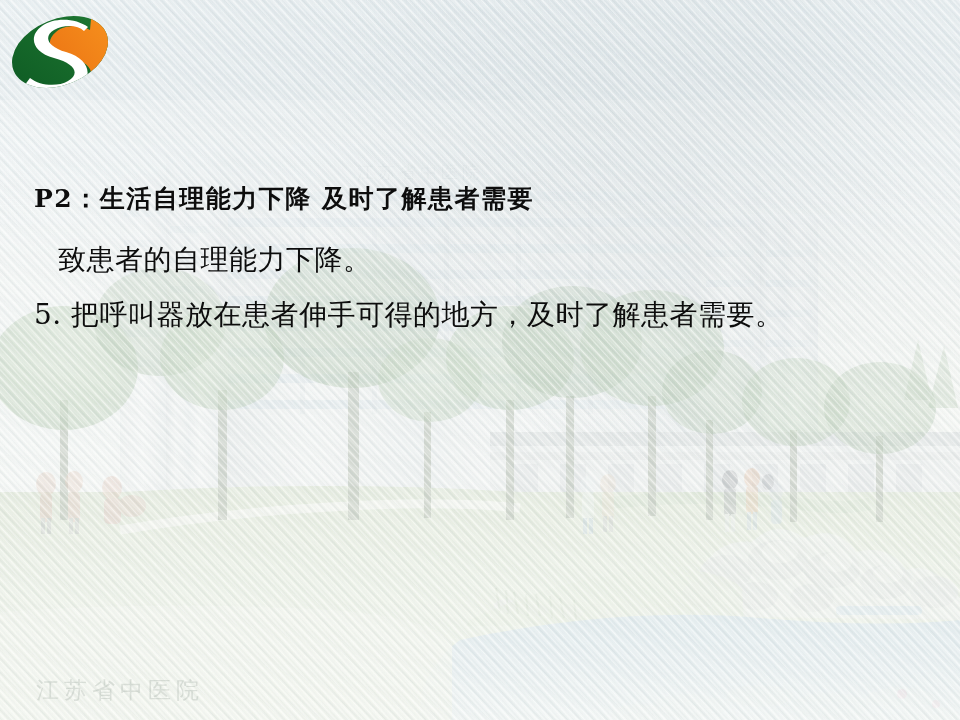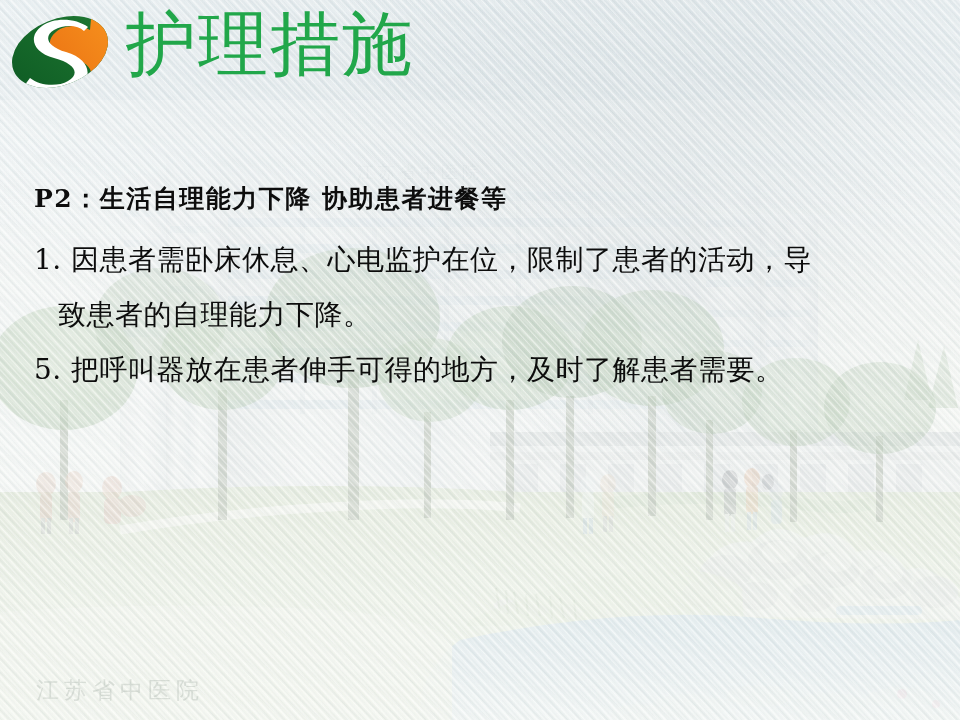--- a/index.html
+++ b/index.html
@@ -450,24 +450,22 @@
                  C 52 79 34 78 24 70
                  L 18 78
                  C 32 89 58 90 72 80
                  C 88 69 84 51 60 44
                  C 40 38 38 28 48 22
                  C 58 16 72 17 78 23 Z" fill="#ffffff"></path>
       </g>
     </svg>
   </div>
 
-  <div class="slide-title">护理措施</div>
 
   <div class="body-block">
-    <div class="line heading">P2：生活自理能力下降 协助患者进餐等</div>
-    <div class="line para">1. 因患者需卧床休息、心电监护在位，限制了患者的活动，导</div>
+    <div class="line heading">P2：生活自理能力下降 及时了解患者需要</div>
     <div class="line para indent">致患者的自理能力下降。</div>
     <div class="line para">5. 把呼叫器放在患者伸手可得的地方，及时了解患者需要。</div>
   </div>
 
   <div class="watermark">江苏省中医院</div>
 
 </div>
 
 </body></html>

